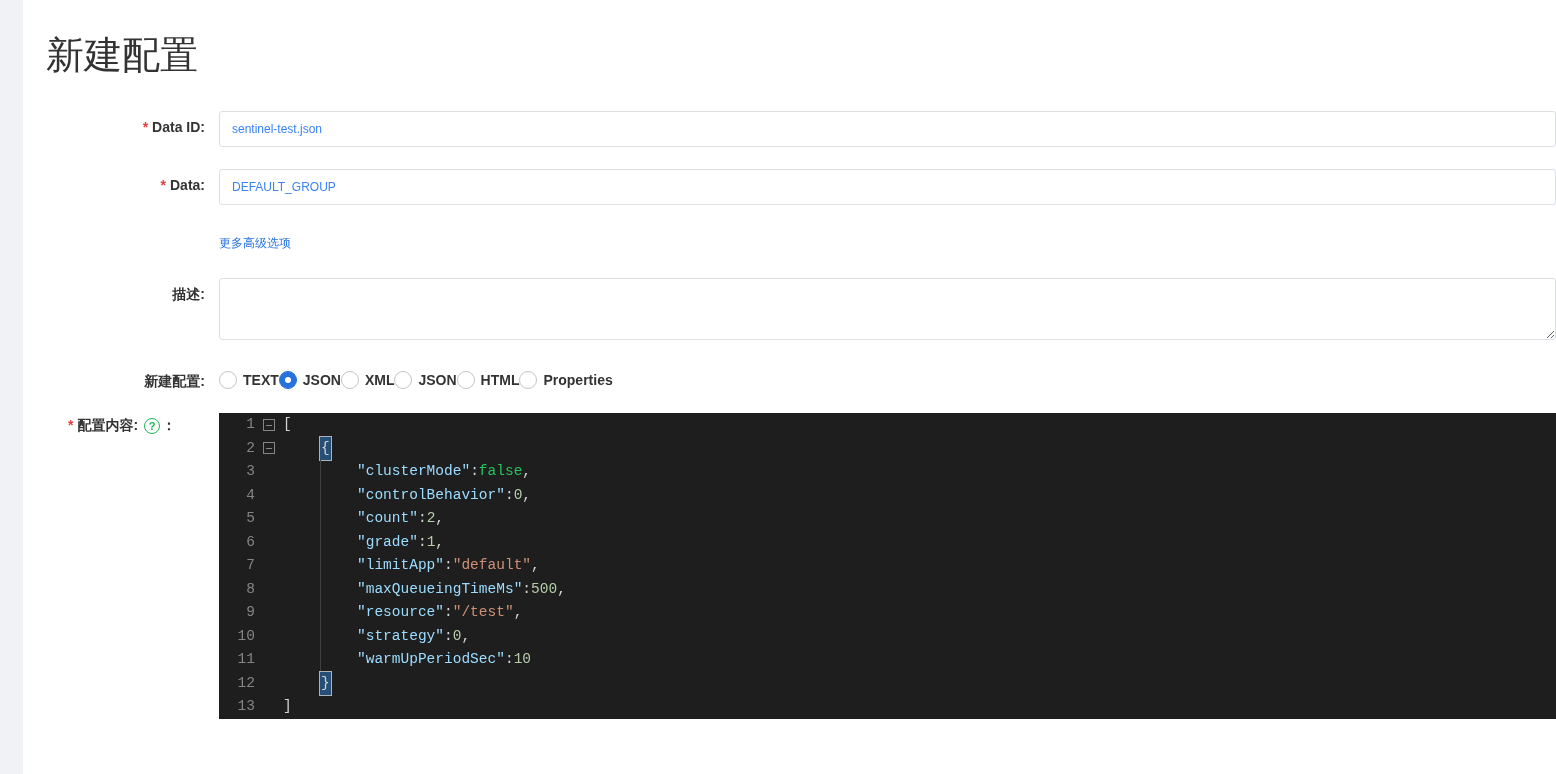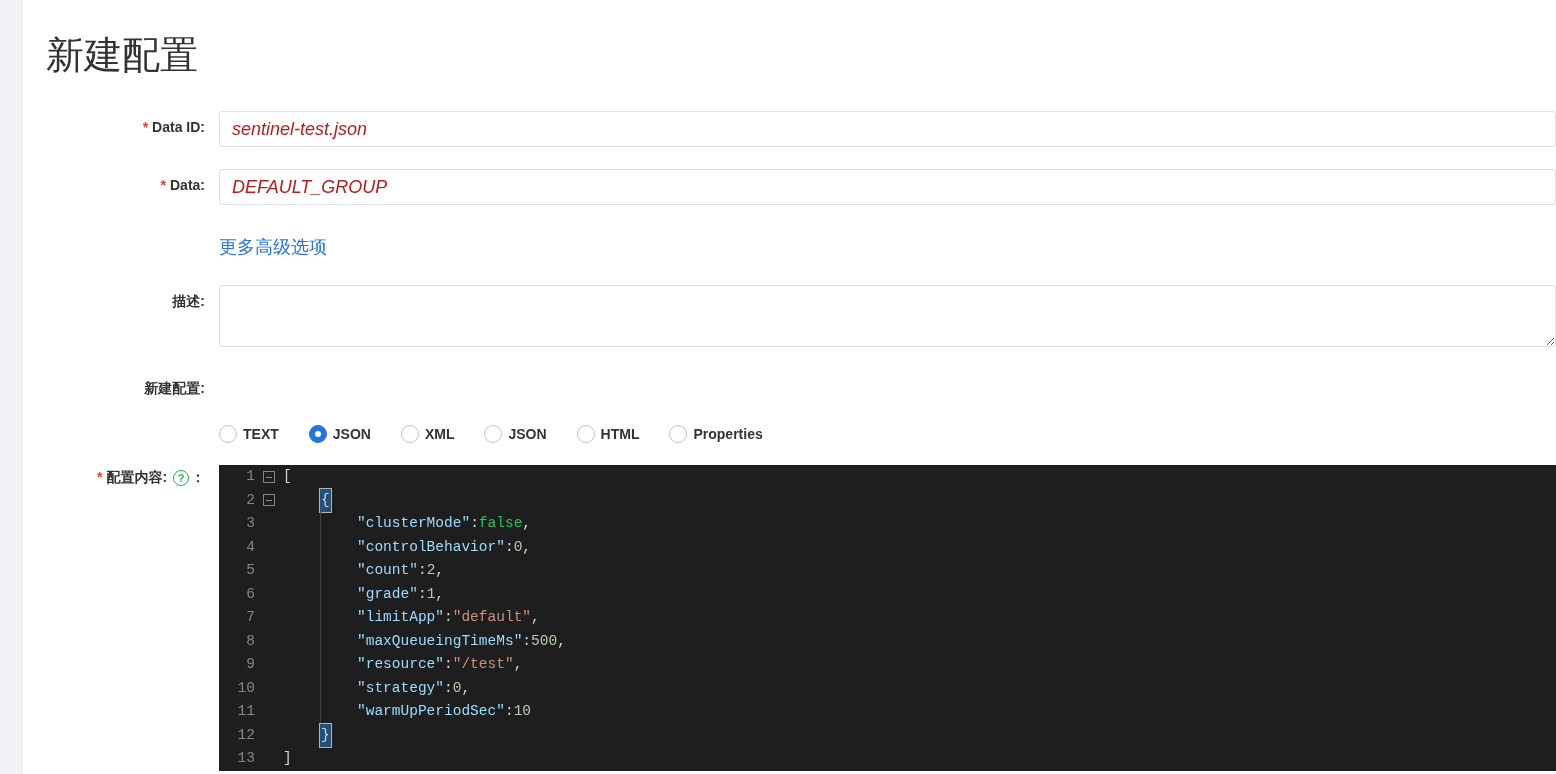--- a/index.html
+++ b/index.html
@@ -45,52 +45,49 @@
   .input-col {
     flex: 1;
     padding-right: 0;
   }
   .text-input {
     width: 100%;
     height: 36px;
     border: 1px solid #dcdfe6;
     border-radius: 3px;
     padding: 0 12px;
-    font-size: 18px;
-    color: #b91c1c;
+    font-size: 12px;
+    color: #3b82f6;
     outline: none;
     background: #fff;
-    font-style: italic;
   }
   .textarea-input {
     width: 100%;
     height: 62px;
     border: 1px solid #dcdfe6;
     border-radius: 3px;
     padding: 8px 12px;
     font-size: 14px;
     color: #333;
     resize: vertical;
     font-family: inherit;
     outline: none;
   }
   .adv-link {
     color: #2673dd;
-    font-size: 18px;
+    font-size: 12px;
     text-decoration: none;
     cursor: pointer;
     display: inline-block;
     margin-top: 8px;
   }
   .radio-row {
     display: flex;
     align-items: center;
-    gap: 30px;
     padding-top: 6px;
-    margin-top: 47px;
   }
   .radio-item {
     display: flex;
     align-items: center;
     gap: 6px;
     cursor: pointer;
     font-weight: 700;
     color: #333;
     font-size: 14px;
   }
@@ -284,21 +281,21 @@
           </label>
           <label class="radio-item">
             <span class="radio-circle"></span>
             <span>Properties</span>
           </label>
         </div>
     </div>
   </div>
 
   <div class="form-row" style="margin-bottom:0;">
-    <div class="label-col" style="padding-top:4px;">
+    <div class="label-col" style="padding-top:4px;text-align:center;">
       <span class="req">*</span><span>配置内容:</span>
       <span class="help-icon">?</span><span>：</span>
     </div>
     <div class="input-col">
       <div class="editor">
         <div class="gutter" id="gutter">
             <div class="gutter-line">
               <span class="gutter-num">1</span>
               <span class="fold"></span>
             </div>

